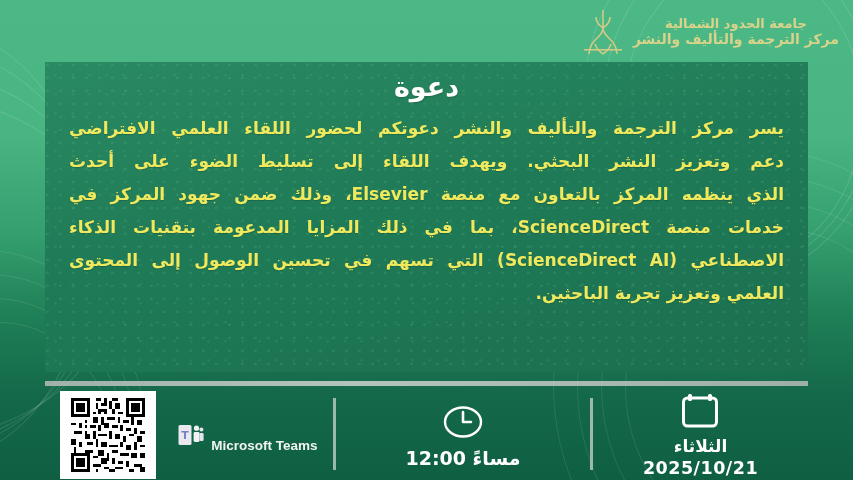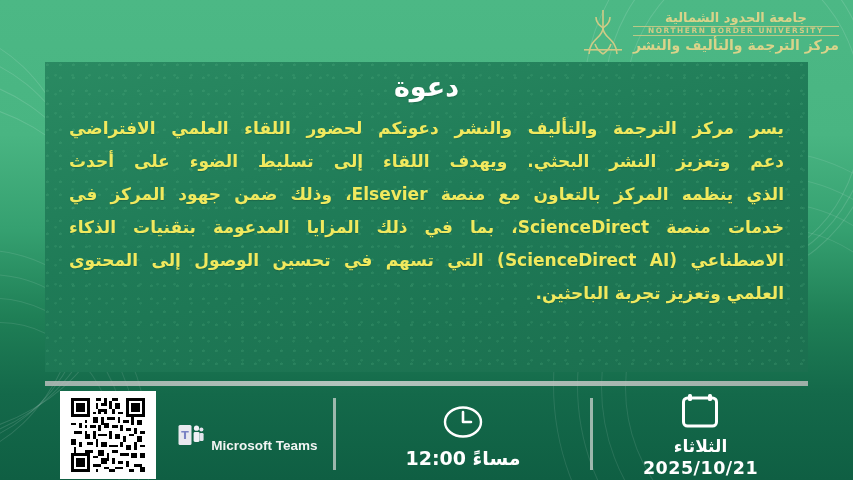--- a/index.html
+++ b/index.html
@@ -185,21 +185,20 @@
   <div class="br-arcs">
     <div class="topo dark" style="left:0px; top:0px; width:420px; height:470px;"></div>
     <div class="topo dark" style="left:24px; top:26px; width:380px; height:420px;"></div>
     <div class="topo dark" style="left:48px; top:52px; width:340px; height:370px;"></div>
     <div class="topo dark" style="left:72px; top:78px; width:300px; height:320px;"></div>
   </div>
 
   <div class="logo">
     <div class="logo-text">
       <div class="logo-ar">جامعة الحدود الشمالية</div>
-      <div class="logo-en">NORTHERN BORDER UNIVERSITY</div>
       <div class="logo-sub">مركز الترجمة والتأليف والنشر</div>
     </div>
     <svg class="logo-mark" viewBox="0 0 46 48">
       <g fill="none" stroke="#cfcb86" stroke-width="1.6">
         <path d="M23 2 L23 20"></path>
         <path d="M23 20 C23 30, 10 30, 9 46"></path>
         <path d="M23 20 C23 30, 36 30, 37 46"></path>
         <path d="M16 9 C16 16, 20 17, 23 20"></path>
         <path d="M30 9 C30 16, 26 17, 23 20"></path>
         <path d="M15 36 C17 42, 20 44, 23 46"></path>

